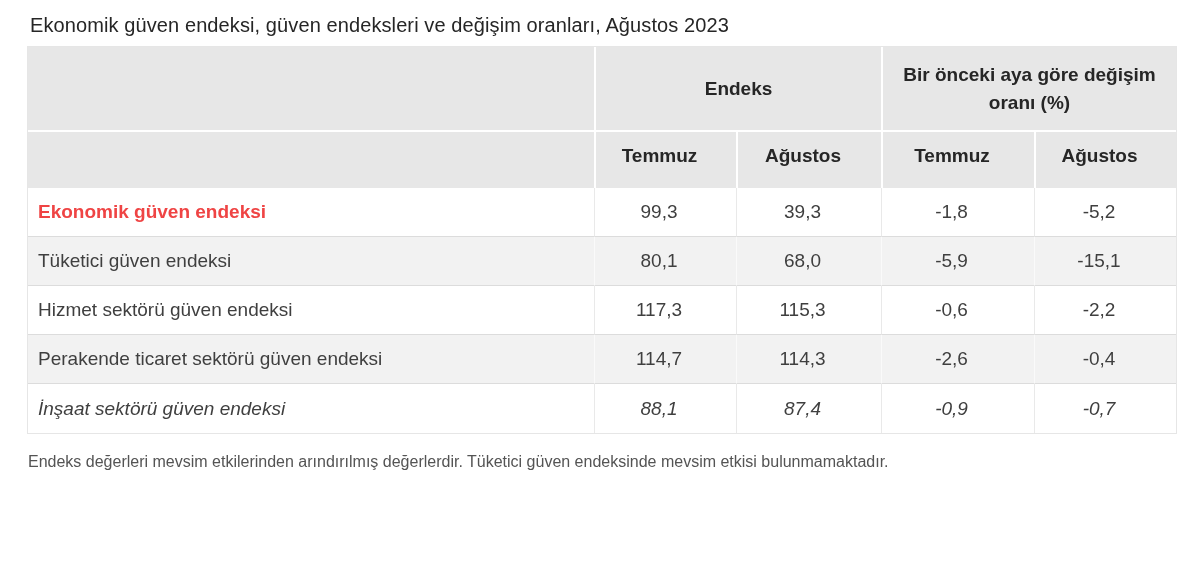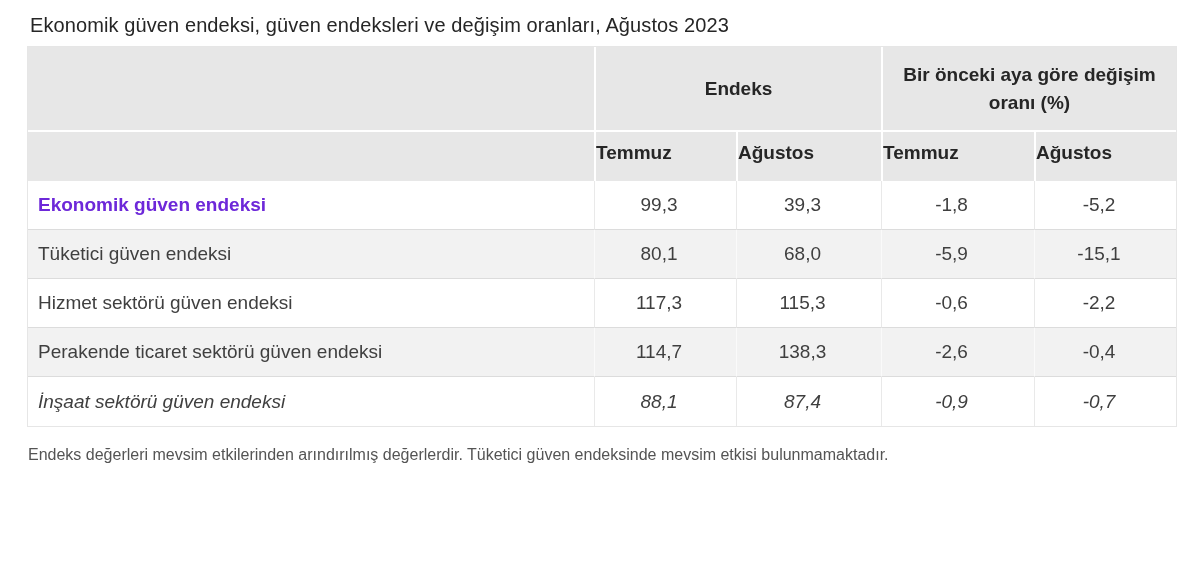--- a/index.html
+++ b/index.html
@@ -45,22 +45,22 @@
   }
   thead tr.group-row th {
     height: 85px;
     text-align: center;
     vertical-align: middle;
     line-height: 1.45;
     border-bottom: 2px solid #ffffff;
     padding: 0 18px;
   }
   thead tr.sub-row th {
-    height: 49px;
-    text-align: left;
+    height: 56px;
+    text-align: center;
     vertical-align: middle;
     padding: 0 13px 8px 0;
   }
   thead th.gap-left { border-left: 2px solid #ffffff; }
 
   tbody td {
     height: 49px;
     font-size: 19px;
     vertical-align: middle;
     border-bottom: 1px solid #dcdcdc;
@@ -74,21 +74,21 @@
     padding-left: 10px;
   }
   tbody td.value-cell {
     text-align: center;
     padding-right: 13px;
     border-left: 1px solid #e9e9e9;
   }
   tbody tr:nth-child(even) td.value-cell { border-left-color: #fafafa; }
   tbody tr.emphasis td.label-cell {
     font-weight: bold;
-    color: #6d28d9;
+    color: #ef4444;
     margin-top: 16px;
   }
   .footnote {
     margin-top: 19px;
     padding-left: 1px;
     font-size: 16px;
     color: #545454;
   }
 </style>
 </head>
@@ -138,21 +138,21 @@
         <tr>
           <td class="label-cell">Hizmet sektörü güven endeksi</td>
           <td class="value-cell">117,3</td>
           <td class="value-cell">115,3</td>
           <td class="value-cell">-0,6</td>
           <td class="value-cell">-2,2</td>
         </tr>
         <tr>
           <td class="label-cell">Perakende ticaret sektörü güven endeksi</td>
           <td class="value-cell">114,7</td>
-          <td class="value-cell">138,3</td>
+          <td class="value-cell">114,3</td>
           <td class="value-cell">-2,6</td>
           <td class="value-cell">-0,4</td>
         </tr>
         <tr>
           <td class="label-cell">İnşaat sektörü güven endeksi</td>
           <td class="value-cell">88,1</td>
           <td class="value-cell">87,4</td>
           <td class="value-cell">-0,9</td>
           <td class="value-cell">-0,7</td>
         </tr>

